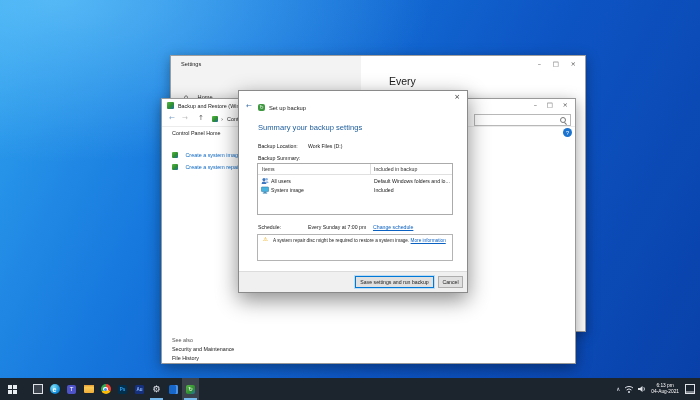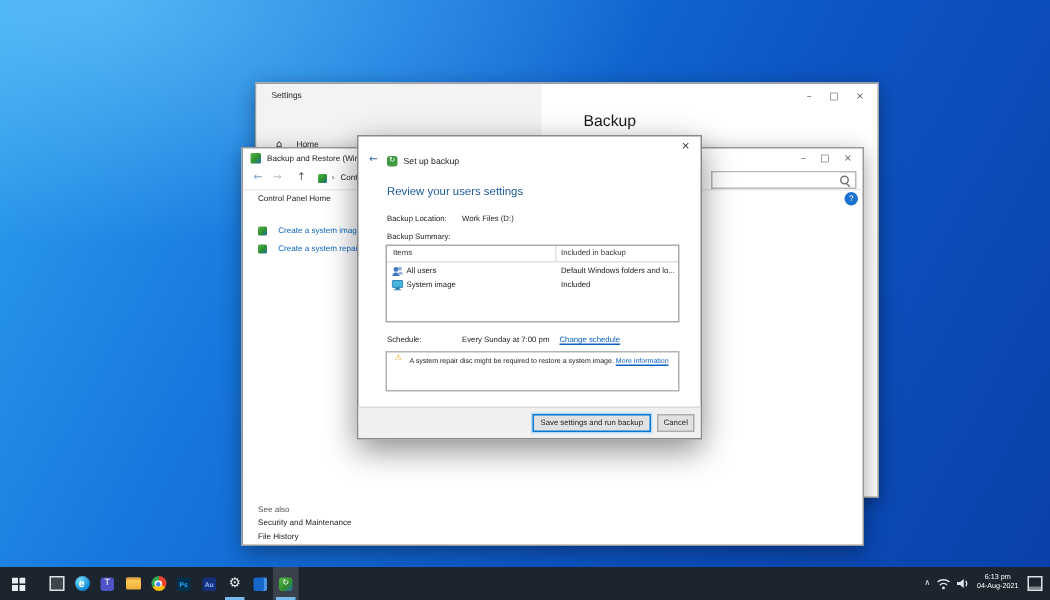--- a/index.html
+++ b/index.html
@@ -32,21 +32,21 @@
     <div class="a" style="left:0;top:0;right:0;height:16px;">
       <span class="a" style="left:10px;top:5px;font-size:5.6px;color:#222;">Settings</span>
       <span class="a ctl g" style="right:44px;top:5px;">–</span>
       <span class="a ctl g" style="right:26px;top:5px;">□</span>
       <span class="a ctl g" style="right:9px;top:5px;">×</span>
     </div>
     <div class="a" style="left:13px;top:29px;">
       <span class="g" style="font-size:6.5px;color:#222;">⌂</span>
       <span style="font-size:5.6px;color:#222;margin-left:5px;">Home</span>
     </div>
-    <div class="a" style="left:218px;top:19px;font-size:10.5px;font-weight:300;color:#1a1a1a;">Backup</div>
+    <div class="a" style="left:218px;top:19px;font-size:10.5px;font-weight:300;color:#1a1a1a;">Every</div>
   </div>
 
   <div class="win" style="left:161px;top:98px;width:413px;height:264px;box-shadow:0 4px 14px rgba(0,0,0,.38);border:1px solid #999;">
 
     <div class="a" style="left:0;top:0;right:0;height:13px;">
       <span class="a" style="left:5px;top:3px;width:7px;height:7px;border-radius:1px;
                    background:linear-gradient(135deg,#57b847 0%,#2f8f2f 55%,#1f6fb0 100%);"></span>
       <span class="a nowrap" style="left:16px;top:3.5px;font-size:5.4px;color:#222;">Backup and Restore (Windows 7)</span>
       <span class="a ctl g" style="right:38px;top:3px;">–</span>
       <span class="a ctl g" style="right:22px;top:3px;">□</span>
@@ -92,21 +92,21 @@
   <div class="win" style="left:238px;top:90px;width:228px;height:201px;border:1px solid #8a8a8a;box-shadow:0 7px 20px rgba(0,0,0,.45);">
     <span class="a ctl g" style="right:7px;top:3px;font-size:7px;color:#333;">×</span>
 
     <span class="a g" style="left:7px;top:12px;font-size:7px;color:#3a6ea5;line-height:1;">←</span>
     <span class="a g" style="left:19px;top:12.5px;width:7px;height:7px;border-radius:2px;background:#3f9940;color:#fff;
                  font-size:5px;display:flex;align-items:center;justify-content:center;">
         <span>↻</span>
       </span>
     <span class="a nowrap" style="left:30px;top:13.5px;font-size:5.8px;color:#1a1a1a;">Set up backup</span>
 
-    <div class="a nowrap" style="left:19px;top:32px;font-size:7.6px;color:#1d5c9b;">Review your users settings</div>
+    <div class="a nowrap" style="left:19px;top:32px;font-size:7.6px;color:#1d5c9b;">Summary your backup settings</div>
 
     <span class="a nowrap" style="left:19px;top:52px;font-size:5.2px;color:#1a1a1a;">Backup Location:</span>
     <span class="a nowrap" style="left:69px;top:52px;font-size:5.2px;color:#1a1a1a;">Work Files (D:)</span>
 
     <span class="a nowrap" style="left:19px;top:64px;font-size:5.2px;color:#1a1a1a;">Backup Summary:</span>
 
     <div class="a" style="left:18px;top:72px;width:194px;height:50px;border:1px solid #ababab;background:#fff;">
       <div class="a" style="left:0;top:0;right:0;height:10px;border-bottom:1px solid #e0e0e0;">
         <span class="a nowrap" style="left:4px;top:2px;font-size:5.2px;color:#333;">Items</span>
         <span class="a" style="left:112px;top:0;width:1px;height:10px;background:#e0e0e0;"></span>

